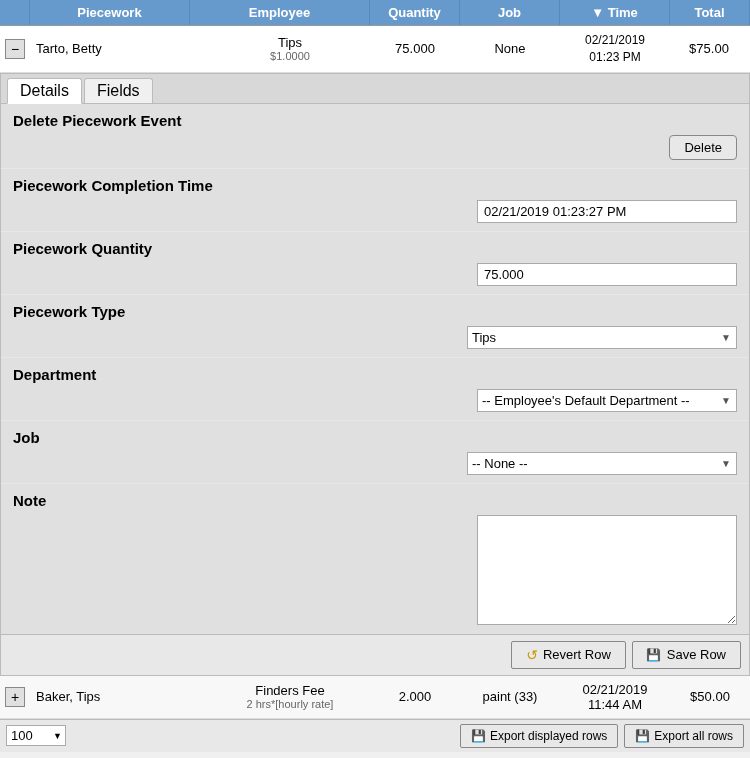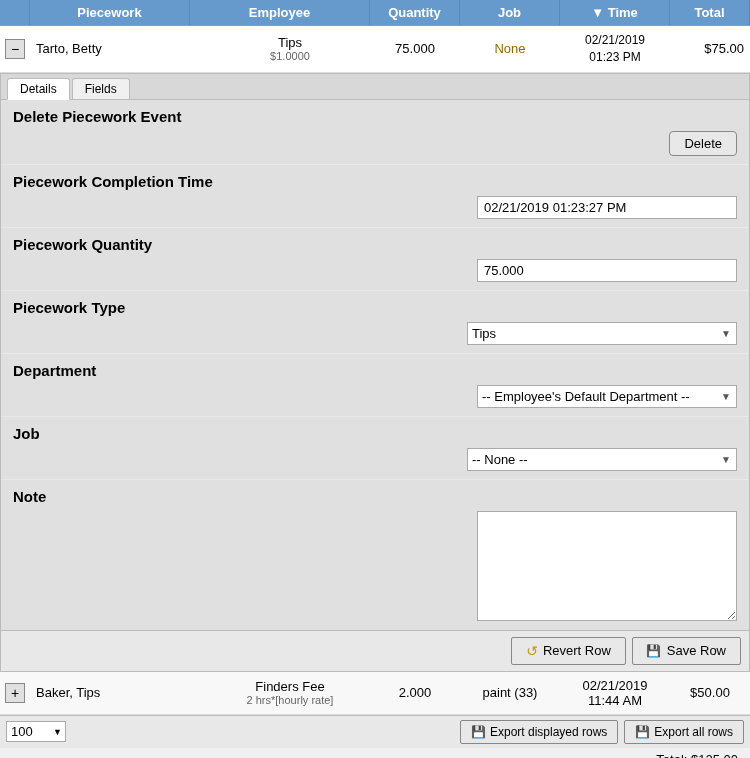--- a/index.html
+++ b/index.html
@@ -42,21 +42,21 @@
       border-bottom: 1px solid #ddd;
     }
     .table-row .col {
       padding: 6px 4px;
       flex-shrink: 0;
       text-align: center;
     }
     .table-row .col-employee { text-align: left; padding-left: 6px; }
     .table-row .col-piecework { text-align: center; }
     .table-row .col-time { font-size: 12px; line-height: 1.4; }
-    .table-row .col-total { text-align: right; padding-right: 6px; }
+    .table-row .col-total { text-align: center; padding-right: 6px; }
 
     .piecework-rate { color: #666; font-size: 11px; }
     .time-val { display: block; }
 
     
     .expand-btn {
       width: 20px; height: 20px;
       border: 1px solid #888;
       background: #e0e0e0;
       cursor: pointer;
@@ -78,21 +78,21 @@
       background: #d8d8d8;
       padding: 4px 6px 0 6px;
       gap: 2px;
     }
     .tab {
       padding: 3px 12px;
       border: 1px solid #bbb;
       border-bottom: none;
       background: #f0f0f0;
       cursor: pointer;
-      font-size: 12px;
+      font-size: 16px;
       border-radius: 3px 3px 0 0;
     }
     .tab.active {
       background: white;
       border-bottom: 1px solid white;
       margin-bottom: -1px;
     }
 
     .detail-section {
       background: #e0e0e0;
@@ -286,21 +286,21 @@
     <div class="expand-btn">
       <span class="minus-icon">−</span>
     </div>
   </div>
   <div class="col col-employee">Tarto, Betty</div>
   <div class="col col-piecework">
     <div>Tips</div>
     <div class="piecework-rate">$1.0000</div>
   </div>
   <div class="col col-quantity">75.000</div>
-  <div class="col col-job" style="color:#a16207;">None</div>
+  <div class="col col-job" style="color:#000000;">None</div>
   <div class="col col-time">
     <span class="time-val">02/21/2019</span>
     <span class="time-val">01:23 PM</span>
   </div>
   <div class="col col-total">$75.00</div>
 </div>
 
 <div class="detail-panel">
 
   <div class="tabs">

